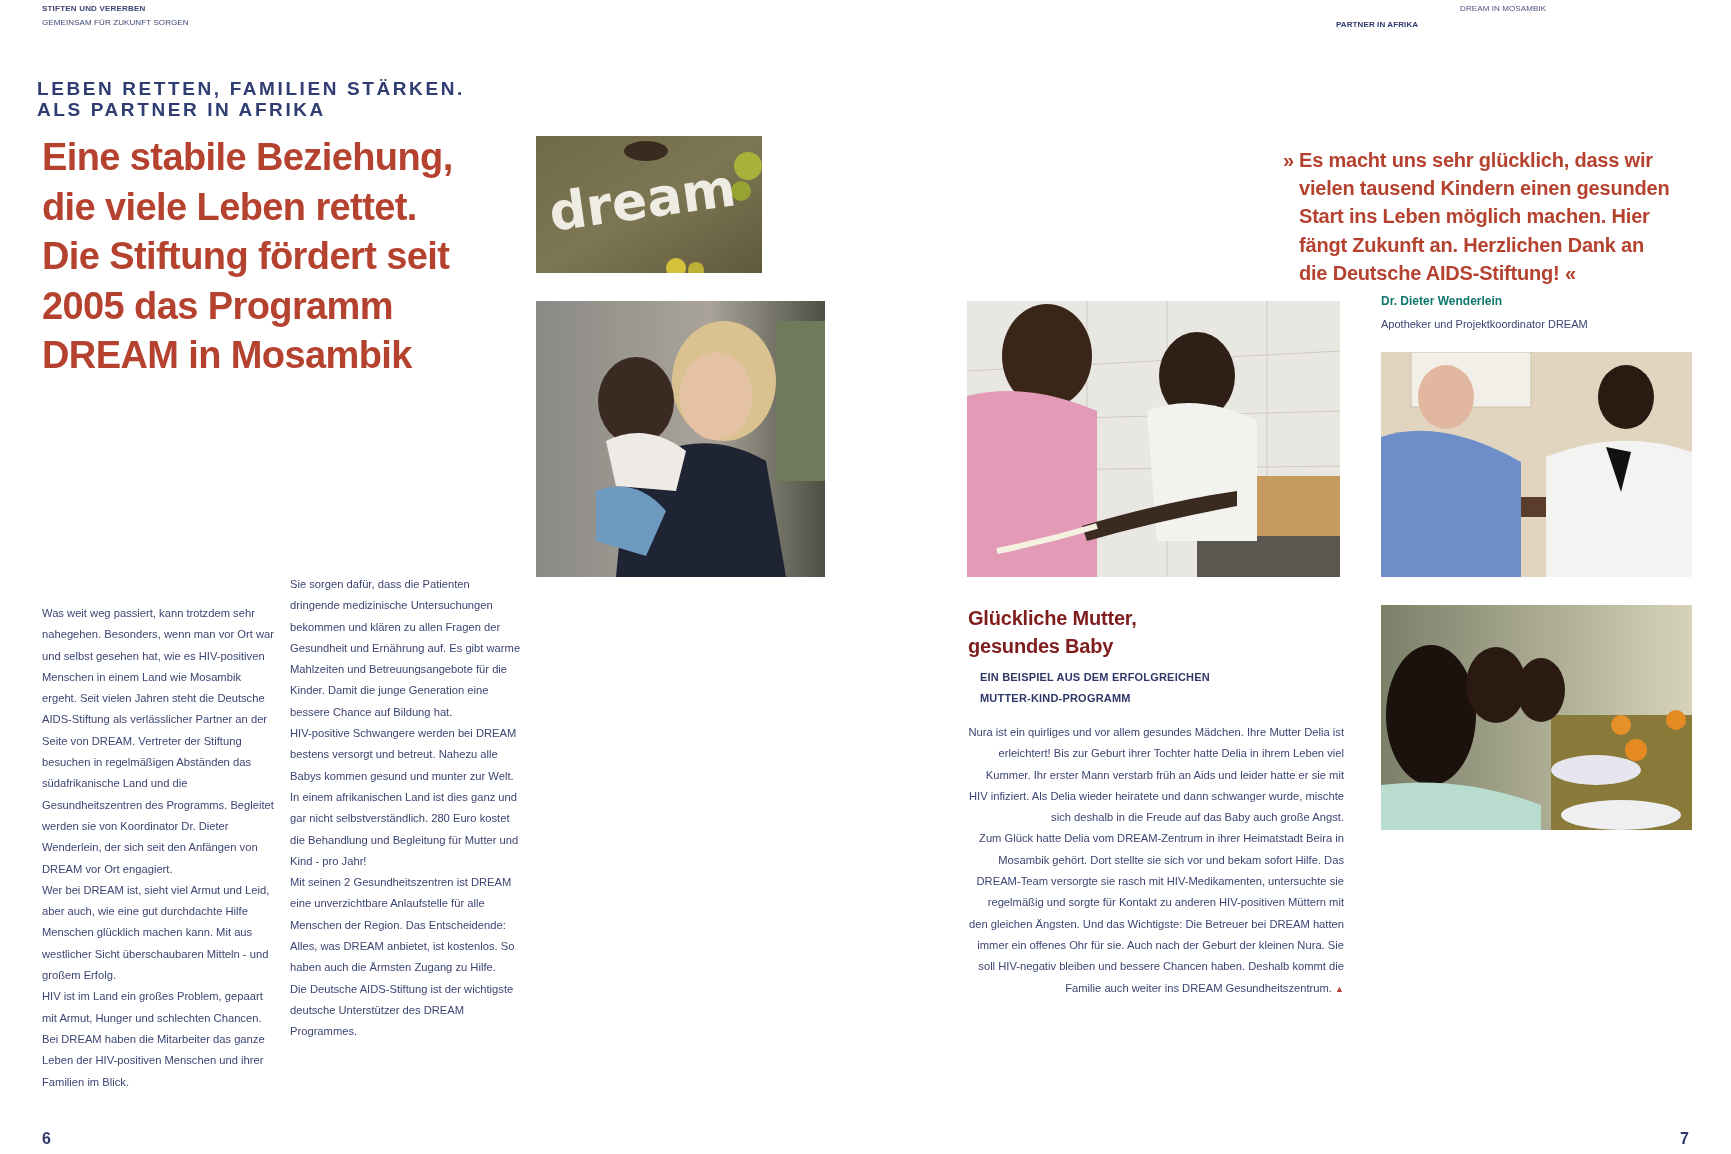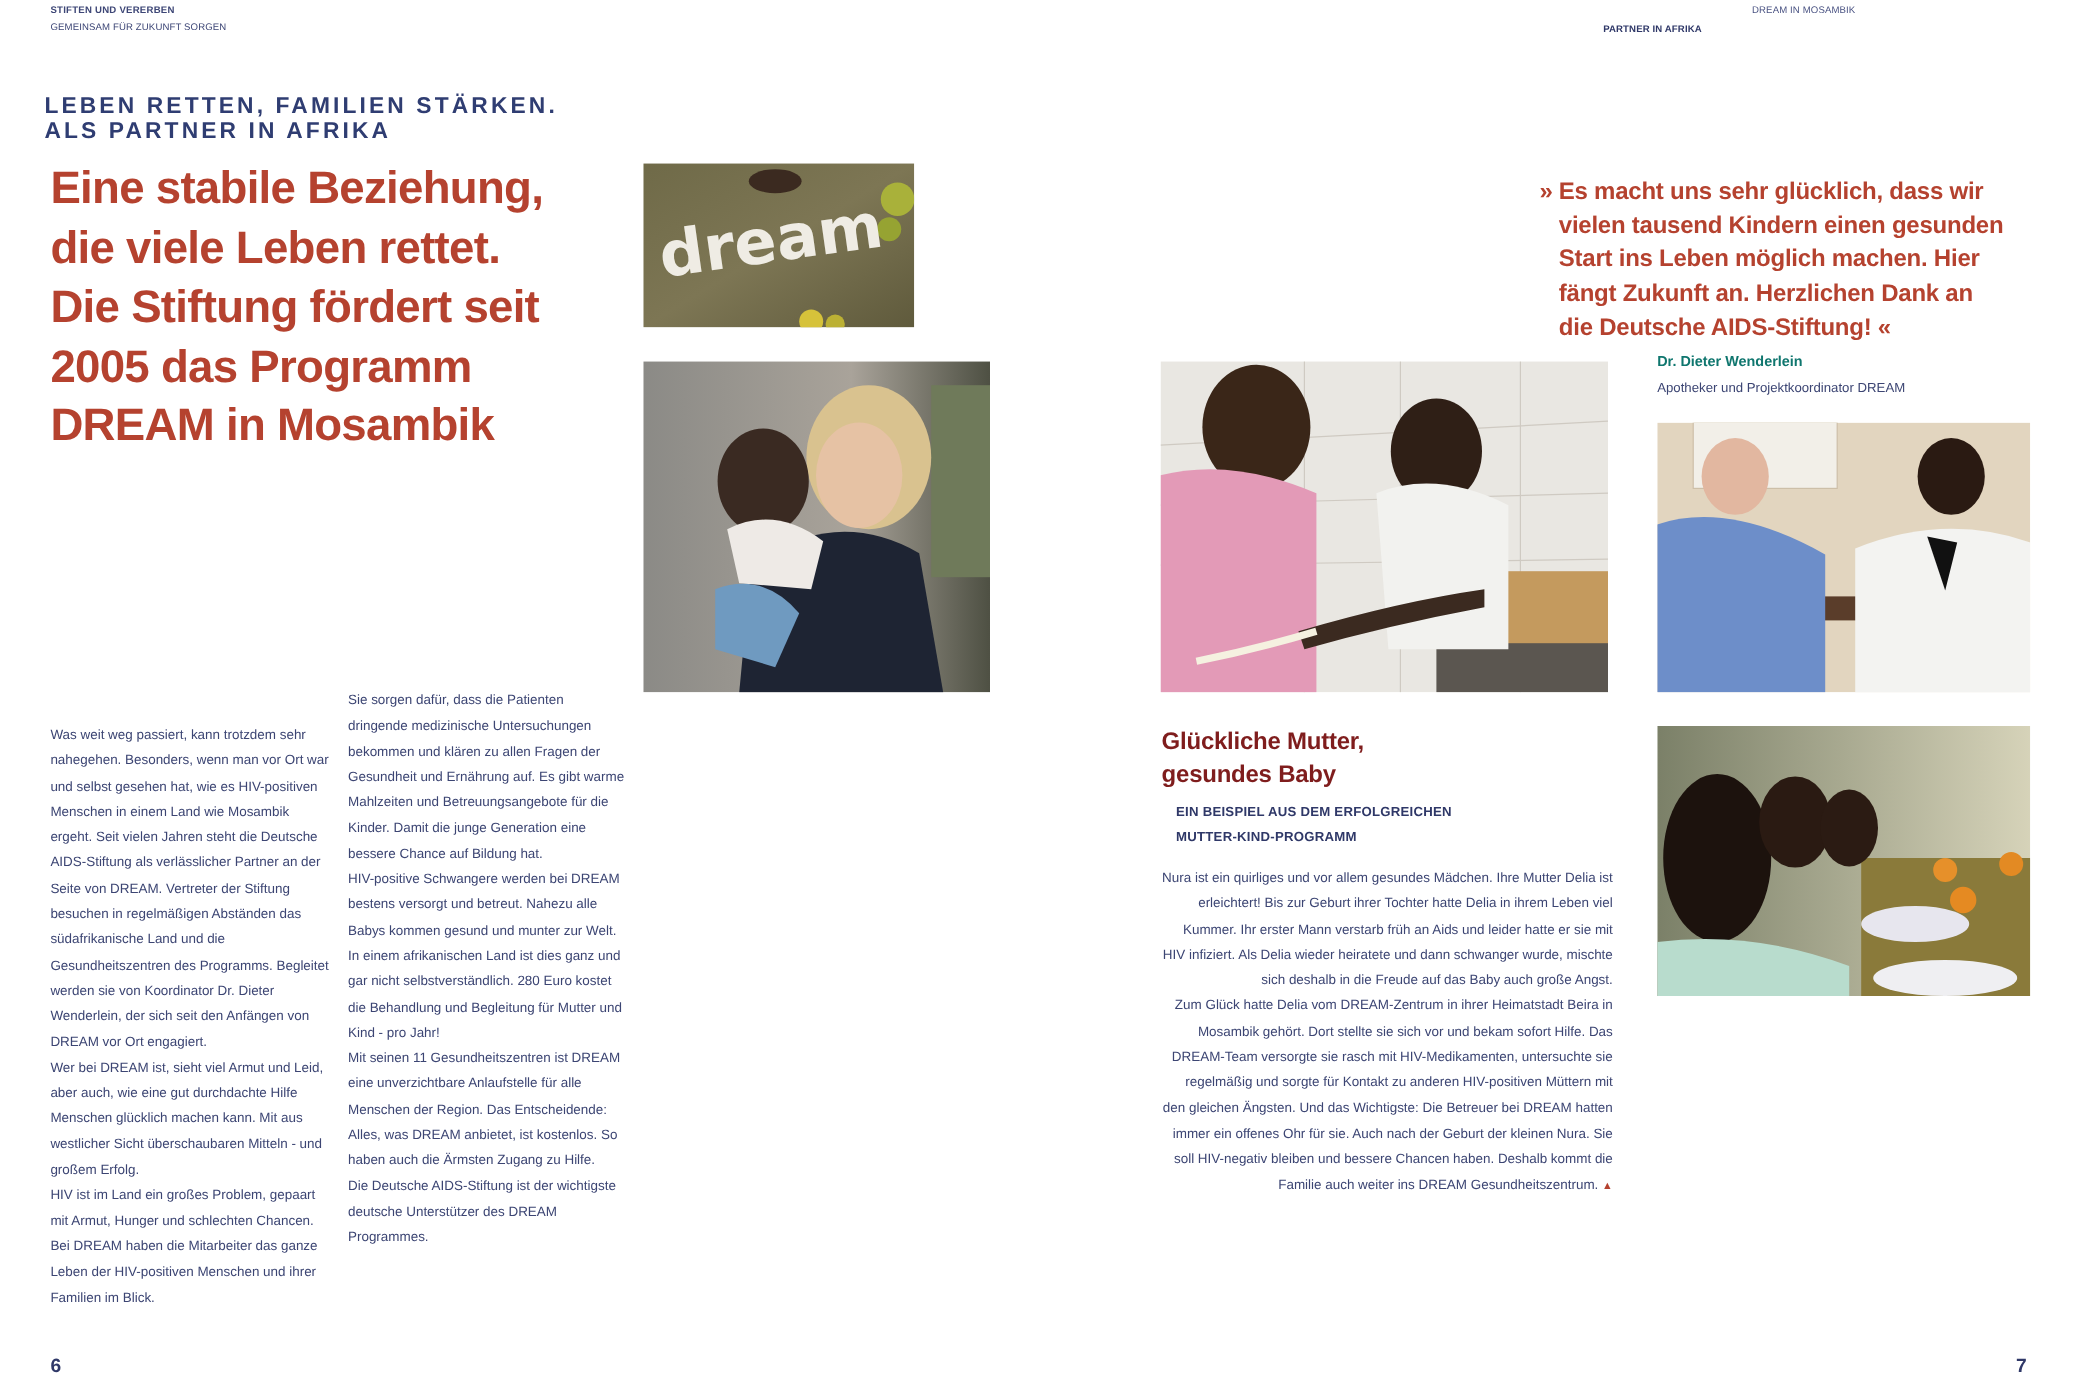--- a/index.html
+++ b/index.html
@@ -86,21 +86,21 @@
 
 <div class="abs body-col" style="left:42px; top:603px; width:232px;">
   <p>Was weit weg passiert, kann trotzdem sehr nahegehen. Besonders, wenn man vor Ort war und selbst gesehen hat, wie es HIV-positiven Menschen in einem Land wie Mosambik ergeht. Seit vielen Jahren steht die Deutsche AIDS-Stiftung als verlässlicher Partner an der Seite von DREAM. Vertreter der Stiftung besuchen in regelmäßigen Abständen das südafrikanische Land und die Gesundheitszentren des Programms. Begleitet werden sie von Koordinator Dr. Dieter Wenderlein, der sich seit den Anfängen von DREAM vor Ort engagiert.</p>
   <p>Wer bei DREAM ist, sieht viel Armut und Leid, aber auch, wie eine gut durchdachte Hilfe Menschen glücklich machen kann. Mit aus westlicher Sicht überschaubaren Mitteln - und großem Erfolg.</p>
   <p>HIV ist im Land ein großes Problem, gepaart mit Armut, Hunger und schlechten Chancen. Bei DREAM haben die Mitarbeiter das ganze Leben der HIV-positiven Menschen und ihrer Familien im Blick.</p>
 </div>
 
 <div class="abs body-col" style="left:290px; top:574px; width:232px;">
   <p>Sie sorgen dafür, dass die Patienten dringende medizinische Untersuchungen bekommen und klären zu allen Fragen der Gesundheit und Ernährung auf. Es gibt warme Mahlzeiten und Betreuungsangebote für die Kinder. Damit die junge Generation eine bessere Chance auf Bildung hat.</p>
   <p>HIV-positive Schwangere werden bei DREAM bestens versorgt und betreut. Nahezu alle Babys kommen gesund und munter zur Welt. In einem afrikanischen Land ist dies ganz und gar nicht selbstverständlich. 280 Euro kostet die Behandlung und Begleitung für Mutter und Kind - pro Jahr!</p>
-  <p>Mit seinen 11 Gesundheitszentren ist DREAM eine unverzichtbare Anlaufstelle für alle Menschen der Region. Das Entscheidende: Alles, was DREAM anbietet, ist kostenlos. So haben auch die Ärmsten Zugang zu Hilfe.</p>
+  <p>Mit seinen 2 Gesundheitszentren ist DREAM eine unverzichtbare Anlaufstelle für alle Menschen der Region. Das Entscheidende: Alles, was DREAM anbietet, ist kostenlos. So haben auch die Ärmsten Zugang zu Hilfe.</p>
   <p>Die Deutsche AIDS-Stiftung ist der wichtigste deutsche Unterstützer des DREAM Programmes.</p>
 </div>
 
 <div class="abs page-num" style="left:42px; top:1130px;">6</div>
 
 <div class="abs quote" style="left:1299px; top:146px; width:420px;">
   <span class="q-open">»</span>
   <div>Es macht uns sehr glücklich, dass wir</div>
   <div>vielen tausend Kindern einen gesunden</div>
   <div>Start ins Leben möglich machen. Hier</div>

